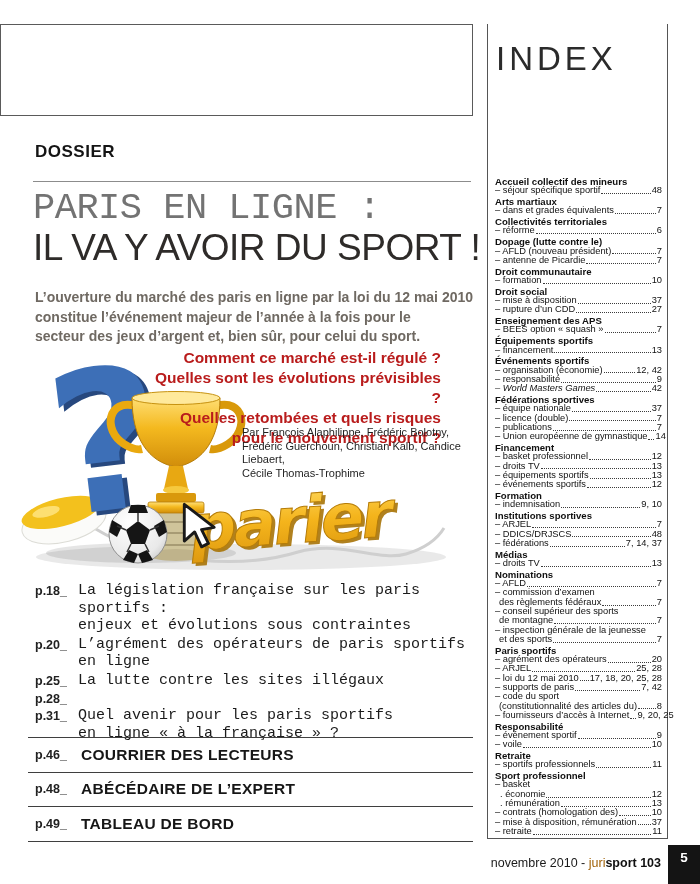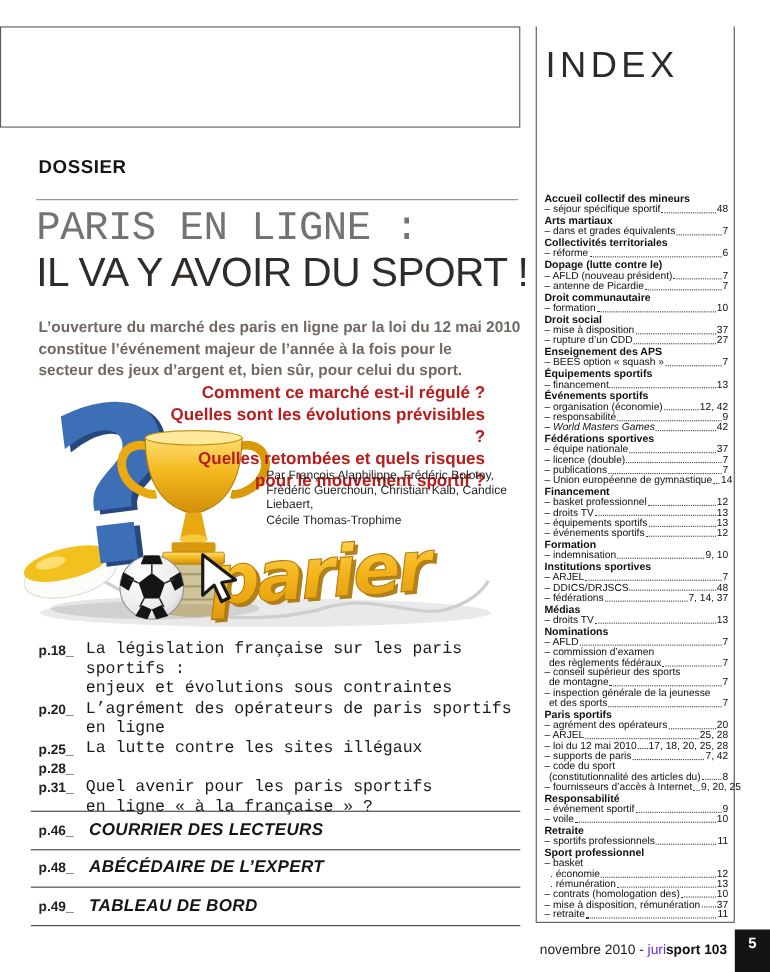--- a/index.html
+++ b/index.html
@@ -35,41 +35,41 @@
   .articles{position:absolute;left:35px;top:582px;width:436px;z-index:2;}
   .art-row{display:flex;align-items:flex-start;}
   .art-row + .art-row{margin-top:1px;}
   .art-num{width:43px;flex:none;font-size:12.5px;font-weight:700;color:#222;padding-top:2px;}
   .art-title{font-size:15px;line-height:17.5px;color:#1b1b1b;font-family:Liberation Mono, monospace;}
 
   
   .sections{position:absolute;left:28px;top:737px;width:445px;border-top:1px solid #3f3f3f;z-index:2;}
   .sec-row{display:flex;align-items:center;height:33.5px;border-bottom:1px solid #3f3f3f;}
   .sec-num{width:46px;flex:none;font-size:12.5px;font-weight:700;color:#222;padding-left:7px;}
-  .sec-title{font-size:15.5px;font-weight:600;letter-spacing:.3px;color:#161616;font-style:italic;}
+  .sec-title{font-size:15.5px;font-weight:600;letter-spacing:.3px;color:#161616;}
 
   
   .vline{position:absolute;top:24px;width:1px;height:814px;background:#555;}
   .vline.left{left:487px;} .vline.right{left:667px;}
   .index-bottom{position:absolute;left:487px;top:838px;width:181px;height:1px;background:#555;}
   .index-title{position:absolute;left:496px;top:40px;font-size:33px;font-weight:400;letter-spacing:4px;color:#2b2b2b;}
   .index-list{position:absolute;left:495px;top:177px;width:167px;font-size:9.3px;line-height:9.3px;color:#101010;}
   .idx-group{margin-bottom:1.5px;}
   .idx-head{font-weight:700;font-size:9.6px;}
   .idx-item{display:flex;align-items:flex-end;}
   .idx-item.indent{padding-left:5px;}
   .idx-item.cont{padding-left:4px;}
   .idx-label{white-space:nowrap;}
   .idx-label.it{font-style:italic;}
   .idx-fill{flex:1;border-bottom:1px dotted #3c3c3c;margin:0 1px 1.5px 1px;min-width:6px;}
   .idx-pages{white-space:nowrap;}
 
   
   .footer-line{position:absolute;left:0;top:856px;width:661px;text-align:right;font-size:12.5px;color:#1a1a1a;}
-  .brand-light{color:#6d28d9;}
+  .brand-light{color:#a16207;}
   .brand-bold{font-weight:700;color:#0f0f0f;}
   .page-num-box{position:absolute;left:668px;top:845px;width:32px;height:39px;background:#141414;color:#fff;
                 font-size:13.5px;font-weight:700;display:flex;justify-content:center;align-items:flex-start;padding-top:5px;box-sizing:border-box;}
 </style>
 </head>
 <body>
 
 <div class="page">
 
   <div class="top-box"></div>

